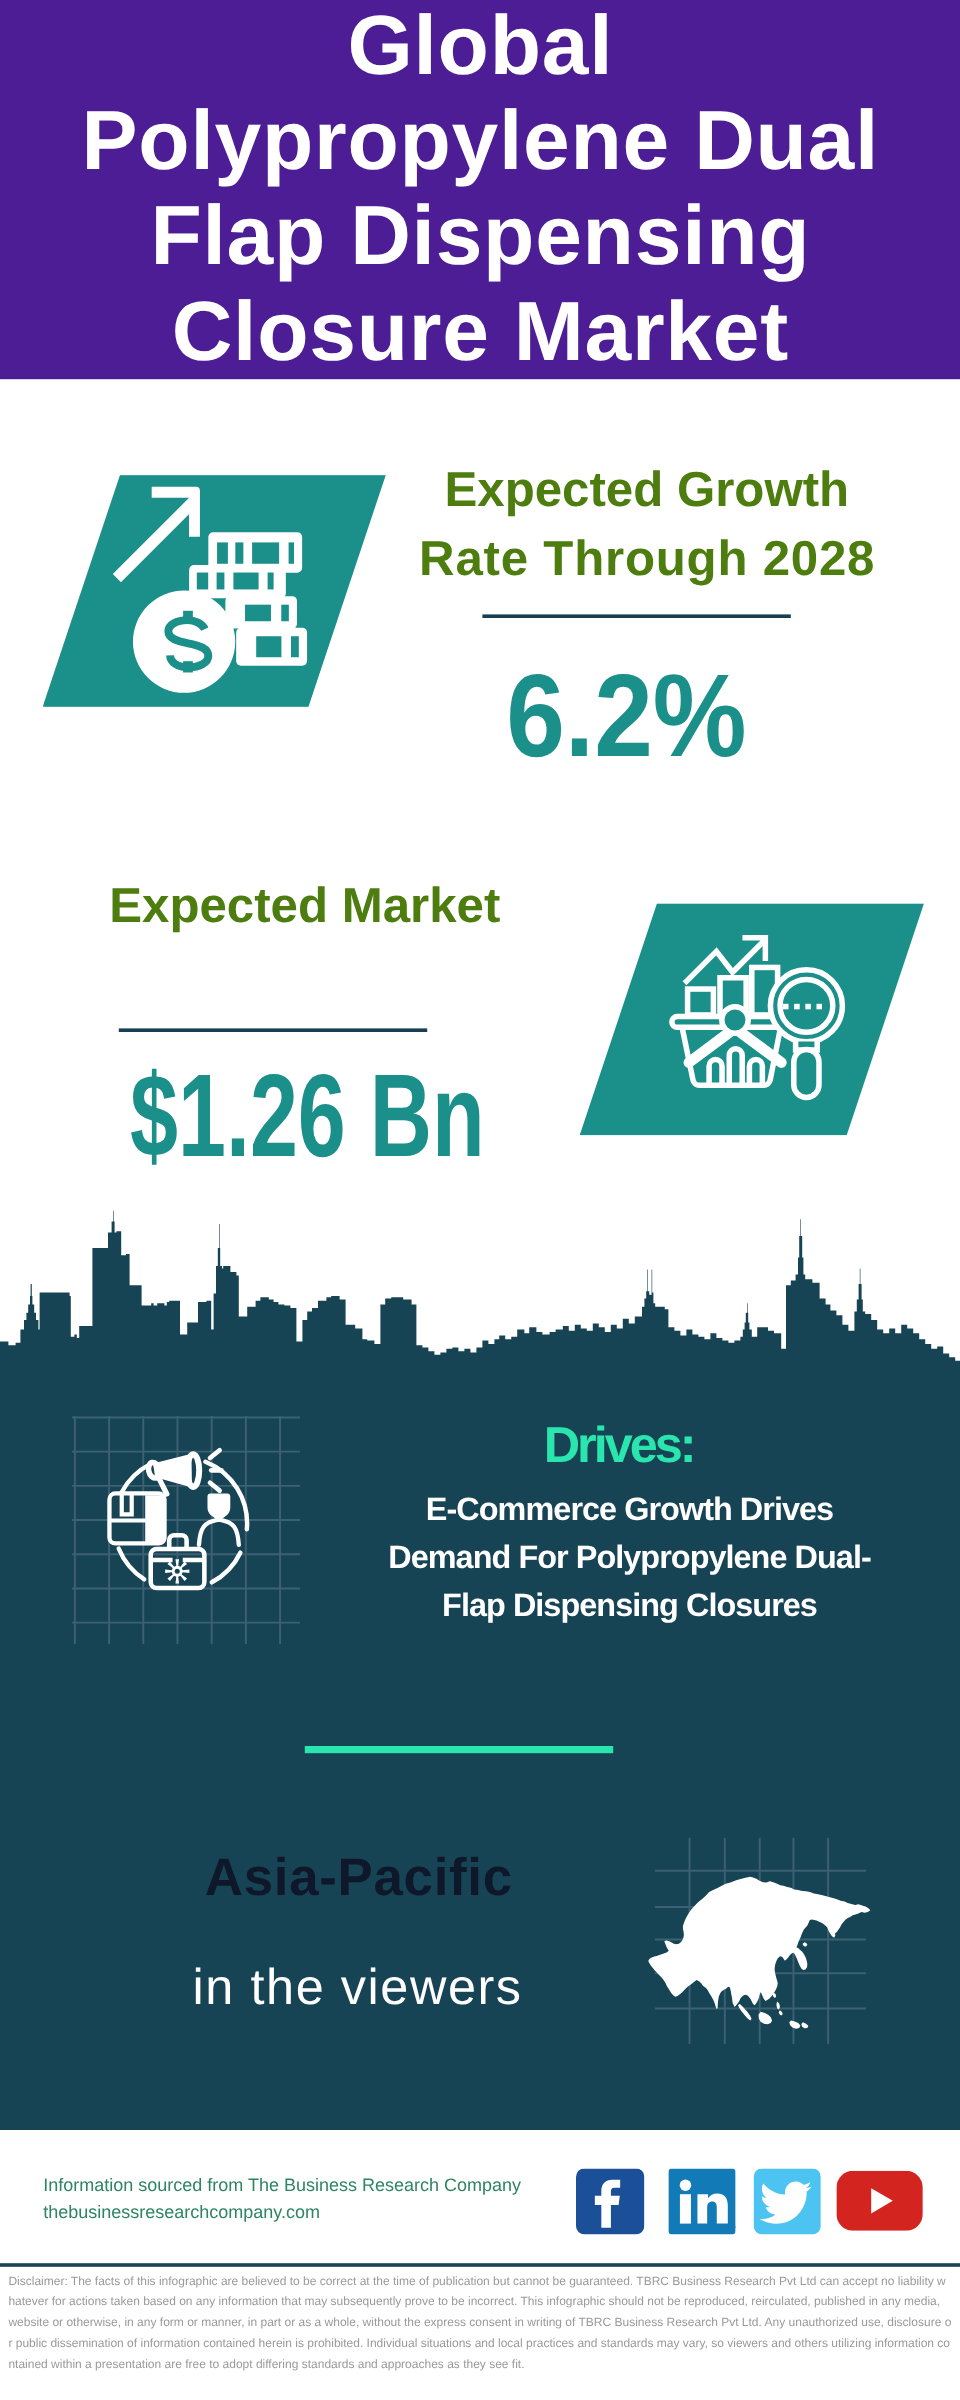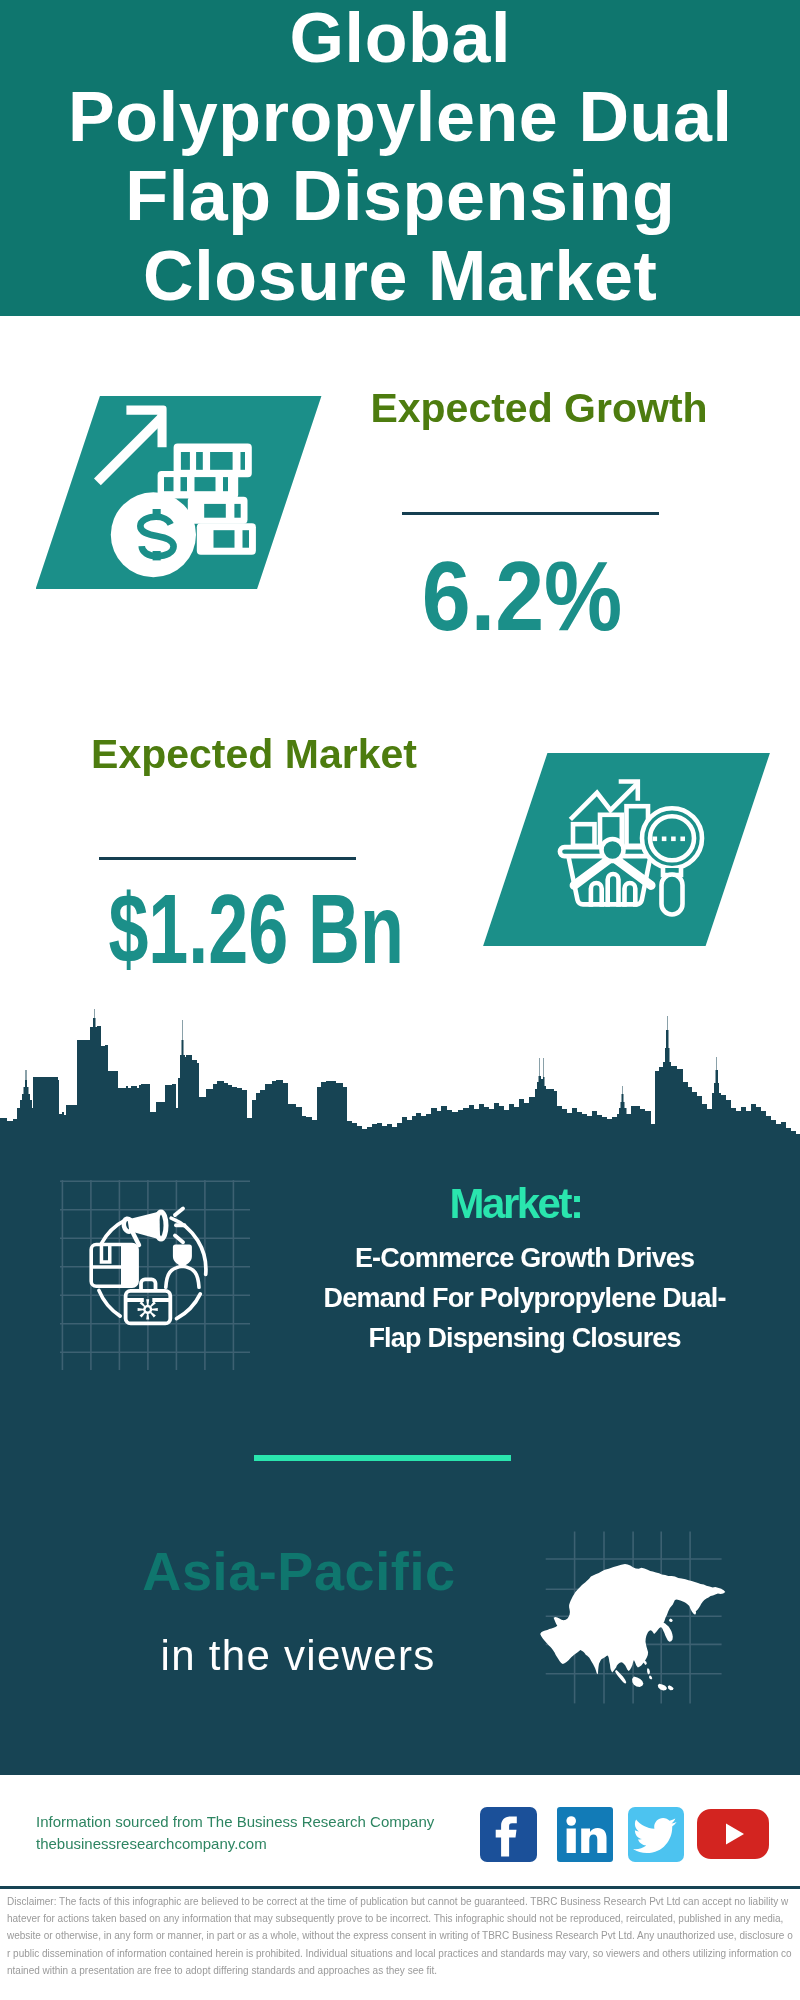--- a/index.html
+++ b/index.html
@@ -1,35 +1,35 @@
 <!DOCTYPE html>
 <html><head>
 <meta charset="utf-8">
 <style>
   * { margin:0; padding:0; box-sizing:border-box; }
   html,body { width:800px; height:2000px; }
   body { font-family:"Liberation Sans", sans-serif; background:#ffffff; overflow:hidden; }
   .page { position:relative; width:800px; height:2000px; background:#fff; overflow:hidden; }
 
   
-  .hdr { position:absolute; left:0; top:0; width:800px; height:316px; background:#0f766e; }
+  .hdr { position:absolute; left:0; top:0; width:800px; height:316px; background:#4c1d95; }
   .hdr .tline { color:#fff; font-size:70px; font-weight:bold; text-align:center;
                 position:absolute; left:0; width:800px; letter-spacing:0.62px; text-indent:0.62px; }
 
   
   .statlabel { color:#4d7c0f; font-weight:bold; font-size:41px; text-align:center;
                position:absolute; white-space:nowrap; }
   .rule { position:absolute; height:3px; background:#163F51; }
   .bignum { position:absolute; color:#1B8F89; font-weight:bold; font-size:98px; text-align:center; white-space:nowrap; }
 
   .para { position:absolute; background:#1B8F89;
           clip-path:polygon(64.5px 0, 100% 0, calc(100% - 64.5px) 100%, 0 100%); }
   .para svg { position:absolute; }
   .drv-h { position:absolute; color:#2AE5AE; font-weight:bold; font-size:42px; text-align:center; white-space:nowrap; letter-spacing:-2.5px; text-indent:-19px; }
-  .ap-h { position:absolute; color:#0f766e; font-weight:bold; font-size:54px; text-align:center; white-space:nowrap; letter-spacing:0.6px; }
+  .ap-h { position:absolute; color:#0f172a; font-weight:bold; font-size:44px; text-align:center; white-space:nowrap; letter-spacing:0.6px; }
   .ap-t { position:absolute; color:#ffffff; font-weight:normal; font-size:42px; text-align:center; white-space:nowrap; letter-spacing:0.82px; }
   .footer-src { position:absolute; color:#2E8562; font-size:15px; white-space:nowrap; }
   .hr-dark { position:absolute; background:#174454; }
   .disclaimer { position:absolute; color:#9a9a9a; font-size:10px; line-height:17.2px; text-align:left; word-break:break-all; }
   .grn-div { position:absolute; background:#2AE5AE; }
   .drv-t { position:absolute; color:#ffffff; font-weight:bold; font-size:27px; text-align:center; white-space:nowrap; letter-spacing:-0.8px; text-indent:-0.8px; }
   .skyline { position:absolute; left:0; top:1000px; width:800px; height:162px; }
   .darkbody { position:absolute; left:0; top:1158px; width:800px; height:617px; background:#174454; }
 </style>
 </head>
@@ -74,20 +74,21 @@
         <circle cx="117.4" cy="138.75" r="42.6" fill="#ffffff"></circle>
         <g>
           <rect fill="#1B8F89" x="116.6" y="113.0" width="8.1" height="9.5"></rect>
           <rect fill="#1B8F89" x="116.6" y="155.0" width="8.1" height="9.4"></rect>
           <path fill="none" stroke="#1B8F89" stroke-width="6.6" d="M134.7 128.3 a15.5 11.0 0 0 0 -14.7 -7.5 c-8.6 0 -15.7 3.8 -15.7 9.3 c0 5.8 6.5 8.2 16.4 10.0 c10.2 1.9 16.9 4.5 16.9 10.4 c0 6.0 -7.6 9.6 -16.4 9.6 c-9.2 0 -15.3 -4.0 -15.5 -9.9"></path>
         </g>
       </g>
     </svg>
   </div>
   <div class="statlabel" style="left:339px;top:385px;width:400px">Expected Growth</div>
+  <div class="statlabel" style="left:339px;top:442px;width:400px;letter-spacing:0.65px;text-indent:0.65px">Rate Through 2028</div>
   <div class="rule" style="left:402px;top:512px;width:257px"></div>
   <div class="bignum" style="left:322px;top:540px;width:400px;transform:scaleX(0.897);transform-origin:50% 50%">6.2%</div>
 
   <div class="para" style="left:483px;top:752.75px;width:287px;height:193.5px">
     <svg viewBox="0 0 287 194" width="287" height="194" style="left:0;top:0">
       <g fill="none" stroke="#ffffff" stroke-width="4.6" stroke-linecap="square" stroke-linejoin="miter">
 
         <polyline points="89,64.8 114,39.8 127.5,57.2 152.5,32.2"></polyline>
 
         <polyline points="138,28.5 154.8,28.5 154.8,45.5"></polyline>
@@ -201,21 +202,21 @@
     <g fill="none" stroke="#ffffff" stroke-width="3.8" stroke-linejoin="round">
       <rect x="65.6" y="110.8" width="44.7" height="32.6" rx="5"></rect>
       <path d="M81.0 110.8 v-7.5 a4 4 0 0 1 4 -4 h6.5 a4 4 0 0 1 4 4 v7.5"></path>
       <path d="M65.8 120.0 h18.0 M92.3 120.0 h18.0"></path>
     </g>
     <g>
       <path fill="#ffffff" d="M86.19 119.31 L89.21 119.31 L88.46 124.86 L90.37 125.66 L93.77 121.20 L95.90 123.33 L91.44 126.73 L92.24 128.64 L97.79 127.89 L97.79 130.91 L92.24 130.16 L91.44 132.07 L95.90 135.47 L93.77 137.60 L90.37 133.14 L88.46 133.94 L89.21 139.49 L86.19 139.49 L86.94 133.94 L85.03 133.14 L81.63 137.60 L79.50 135.47 L83.96 132.07 L83.16 130.16 L77.61 130.91 L77.61 127.89 L83.16 128.64 L83.96 126.73 L79.50 123.33 L81.63 121.20 L85.03 125.66 L86.94 124.86 Z"></path>
       <circle cx="87.7" cy="129.4" r="2.1" fill="#174454"></circle>
     </g>
   </svg>
-  <div class="drv-h" style="left:265px;top:1180px;width:520px">Market:</div>
+  <div class="drv-h" style="left:265px;top:1180px;width:520px">Drives:</div>
   <div class="drv-t" style="left:265px;top:1243px;width:520px">E-Commerce Growth Drives</div>
   <div class="drv-t" style="left:265px;top:1283px;width:520px">Demand For Polypropylene Dual-</div>
   <div class="drv-t" style="left:265px;top:1323px;width:520px">Flap Dispensing Closures</div>
 
   <div class="social-row">
     <svg style="position:absolute;left:480px;top:1807px" width="57" height="55" viewBox="0 0 57 55">
       <rect x="0" y="0" width="57" height="55" rx="7" fill="#1B5099"></rect>
       <path fill="#ffffff" d="M36.8 9.5 h-6.6 c-5.5 0 -9.1 3.6 -9.1 9.2 v4.0 h-5.4 v7.7 h5.4 v19.1 h8.0 v-19.1 h6.4 l1.0 -7.7 h-7.4 v-3.3 c0 -2.2 0.6 -3.2 3.0 -3.2 h4.7 Z"></path>
     </svg>
     <svg style="position:absolute;left:557px;top:1807px" width="56" height="55" viewBox="0 0 56 55">

